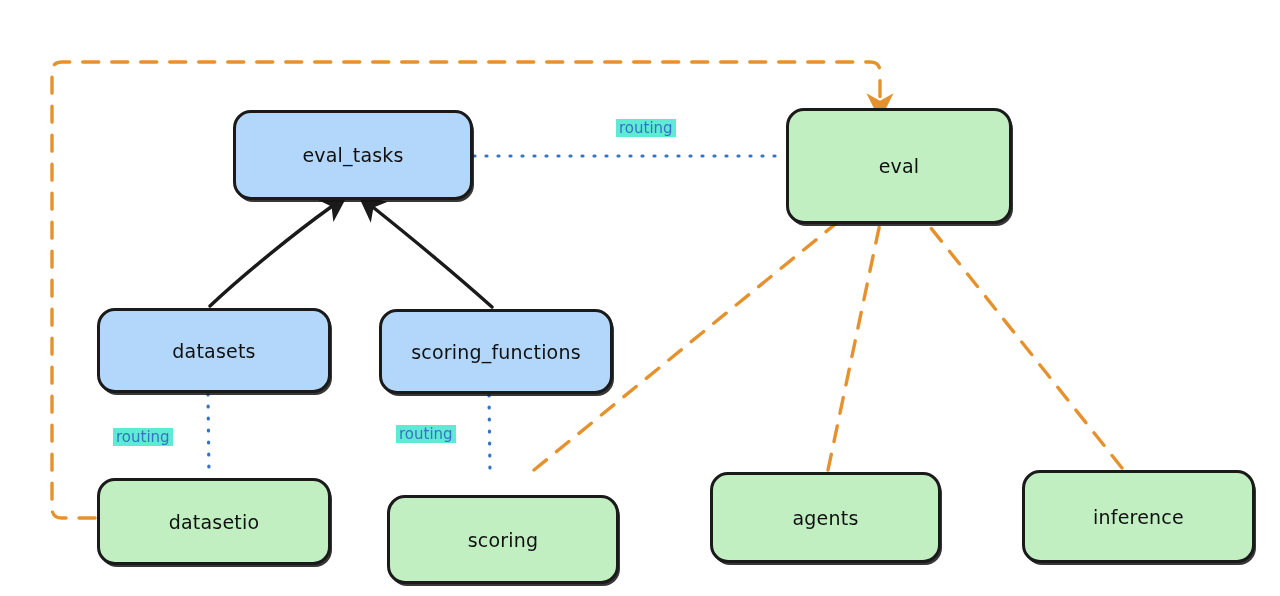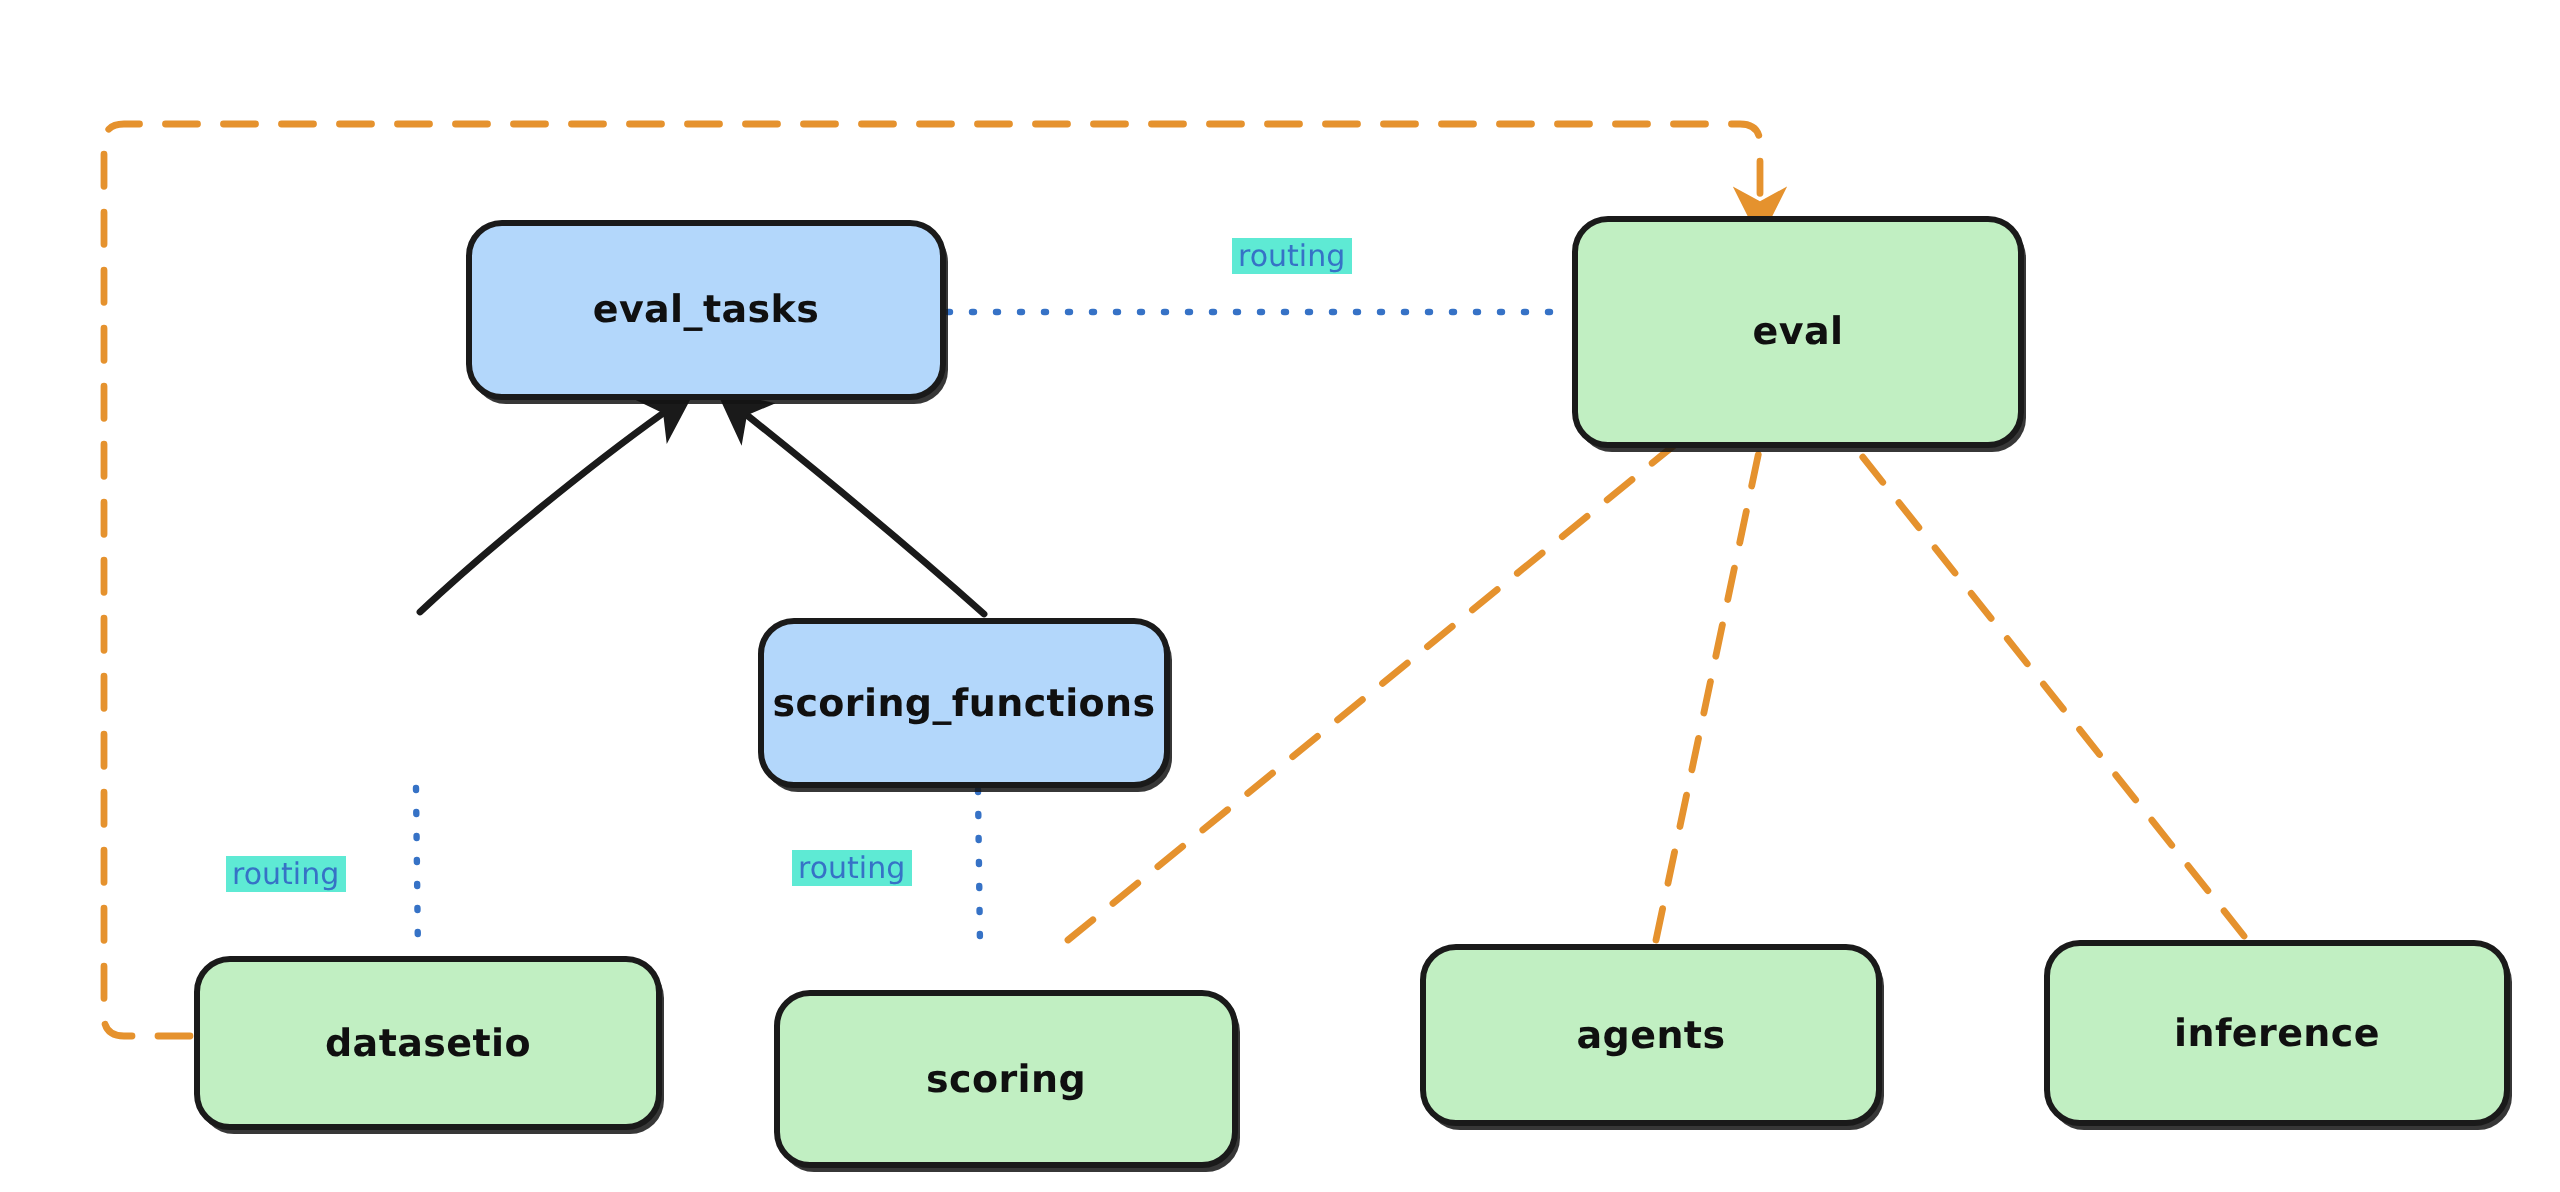--- a/index.html
+++ b/index.html
@@ -40,21 +40,20 @@
   }
   .node.blue {
     background: #b3d7fb;
   }
   .node.green {
     background: #c1efc2;
   }
   .node-label {
     pointer-events: none;
     white-space: nowrap;
-    font-weight: bold;
   }
   .edge-label {
     position: absolute;
     font-family: "DejaVu Sans", sans-serif;
     font-size: 15px;
     color: #3672c6;
     background: #5eead4;
     padding: 0 3px;
     white-space: nowrap;
   }
@@ -95,22 +94,25 @@
   </svg>
 
   <div class="node blue" style="left:233px; top:110px; width:240px; height:90px;">
     <span class="node-label">eval_tasks</span>
   </div>
 
   <div class="node green" style="left:786px; top:108px; width:226px; height:116px;">
     <span class="node-label">eval</span>
   </div>
 
+  <div class="node blue" style="left:97px; top:308px; width:234px; height:85px;">
+    <span class="node-label">datasets</span>
+  </div>
 
-  <div class="node blue" style="left:379px; top:309px; width:206px; height:85px;">
+  <div class="node blue" style="left:379px; top:309px; width:234px; height:85px;">
     <span class="node-label">scoring_functions</span>
   </div>
 
   <div class="node green" style="left:97px; top:478px; width:234px; height:87px;">
     <span class="node-label">datasetio</span>
   </div>
 
   <div class="node green" style="left:387px; top:473px; width:232px; height:89px;margin-top:22px;">
     <span class="node-label">scoring</span>
   </div>

